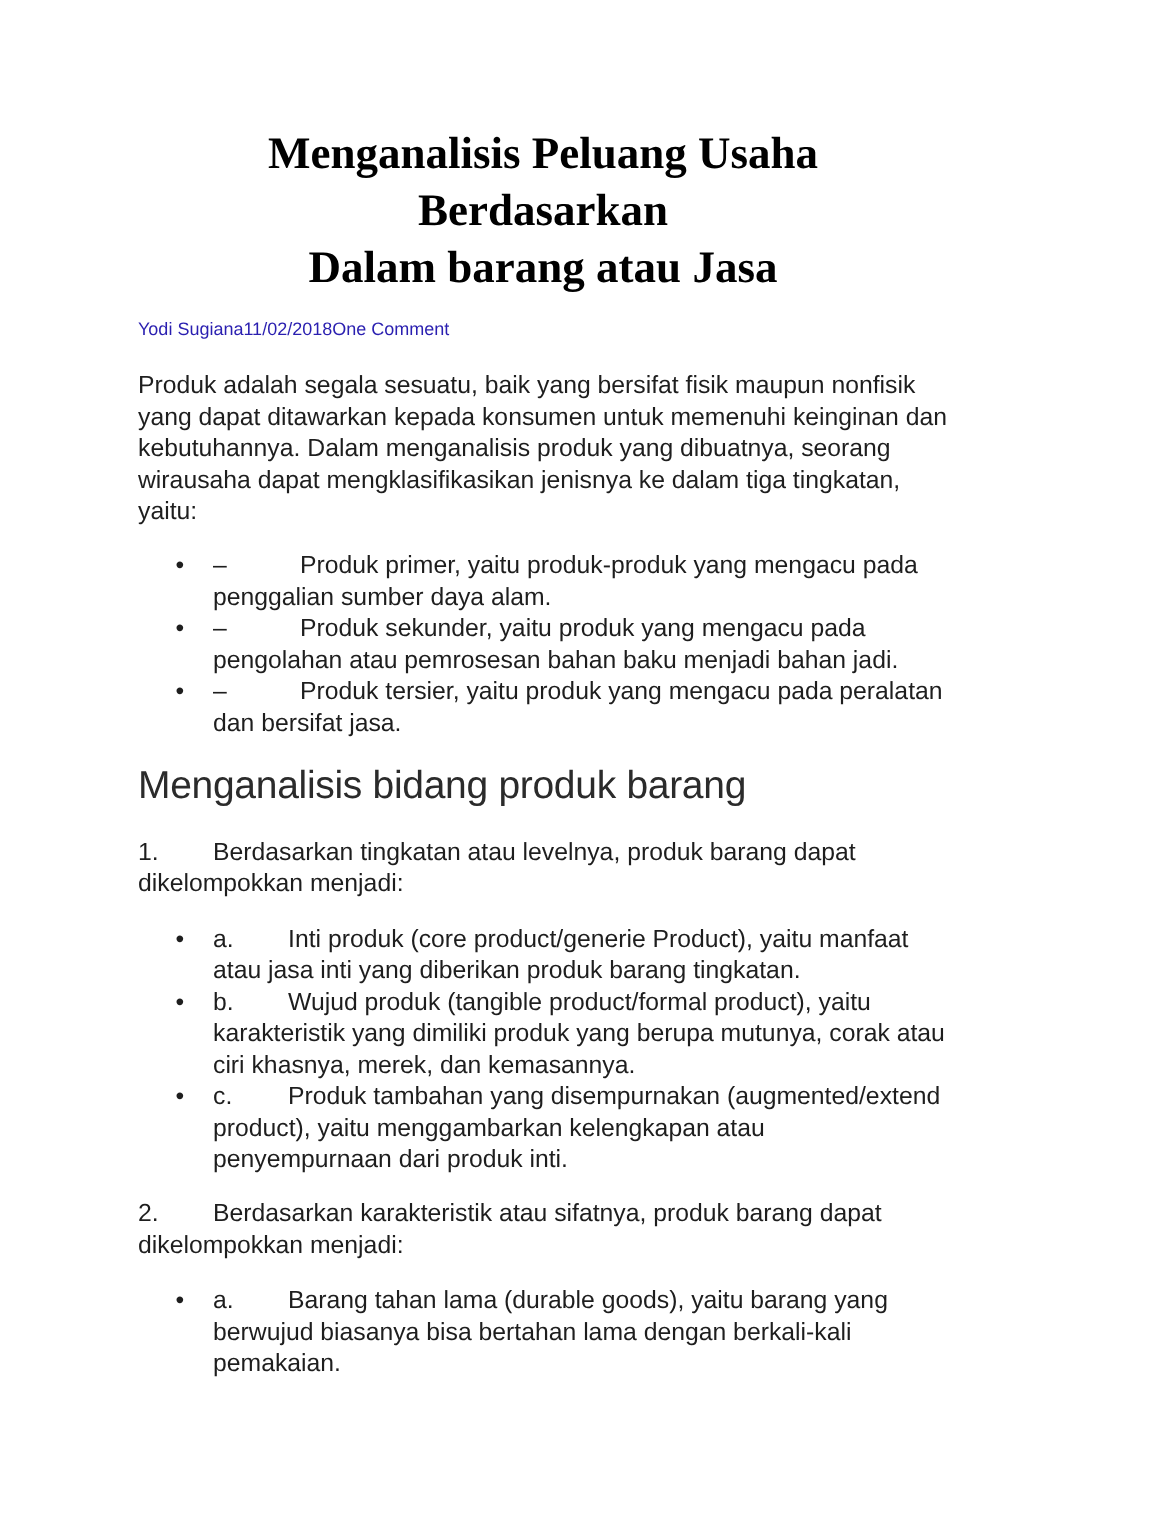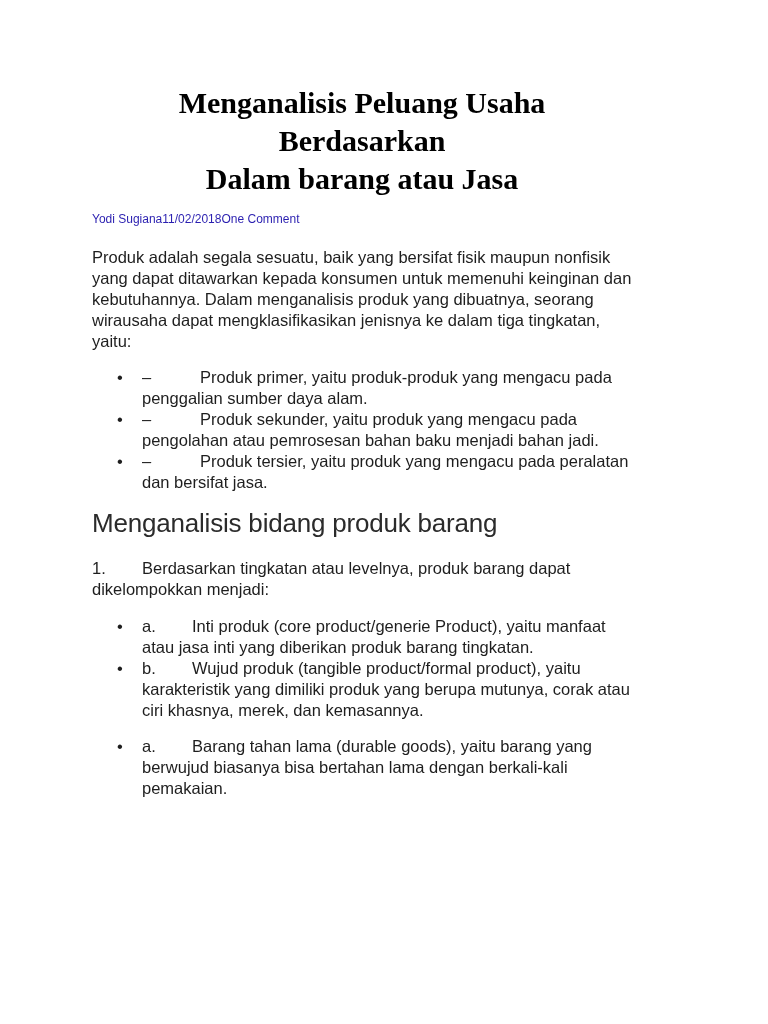--- a/index.html
+++ b/index.html
@@ -97,20 +97,22 @@
   </ul>
 
   <h2 class="section-heading">Menganalisis bidang produk barang</h2>
 
 
   <p class="numbered"><span class="mk num">1.</span><span>Berdasarkan tingkatan atau levelnya, produk barang dapat dikelompokkan menjadi:</span></p>
 
   <ul class="doc-list">
     <li><span class="mk alpha">a.</span><span>Inti produk (core product/generie Product), yaitu manfaat atau jasa inti yang diberikan produk barang tingkatan.</span></li>
     <li><span class="mk alpha">b.</span><span>Wujud produk (tangible product/formal product), yaitu karakteristik yang dimiliki produk yang berupa mutunya, corak atau ciri khasnya, merek, dan kemasannya.</span></li>
+    <li><span class="mk alpha">c.</span><span>Produk tambahan yang disempurnakan (augmented/extend product), yaitu menggambarkan kelengkapan atau penyempurnaan dari produk inti.</span></li>
   </ul>
 
+  <p class="numbered"><span class="mk num">2.</span><span>Berdasarkan karakteristik atau sifatnya, produk barang dapat dikelompokkan menjadi:</span></p>
 
   <ul class="doc-list">
     <li><span class="mk alpha">a.</span><span>Barang tahan lama (durable goods), yaitu barang yang berwujud biasanya bisa bertahan lama dengan berkali-kali pemakaian.</span></li>
   </ul>
 
 </div>
 
 </body></html>

